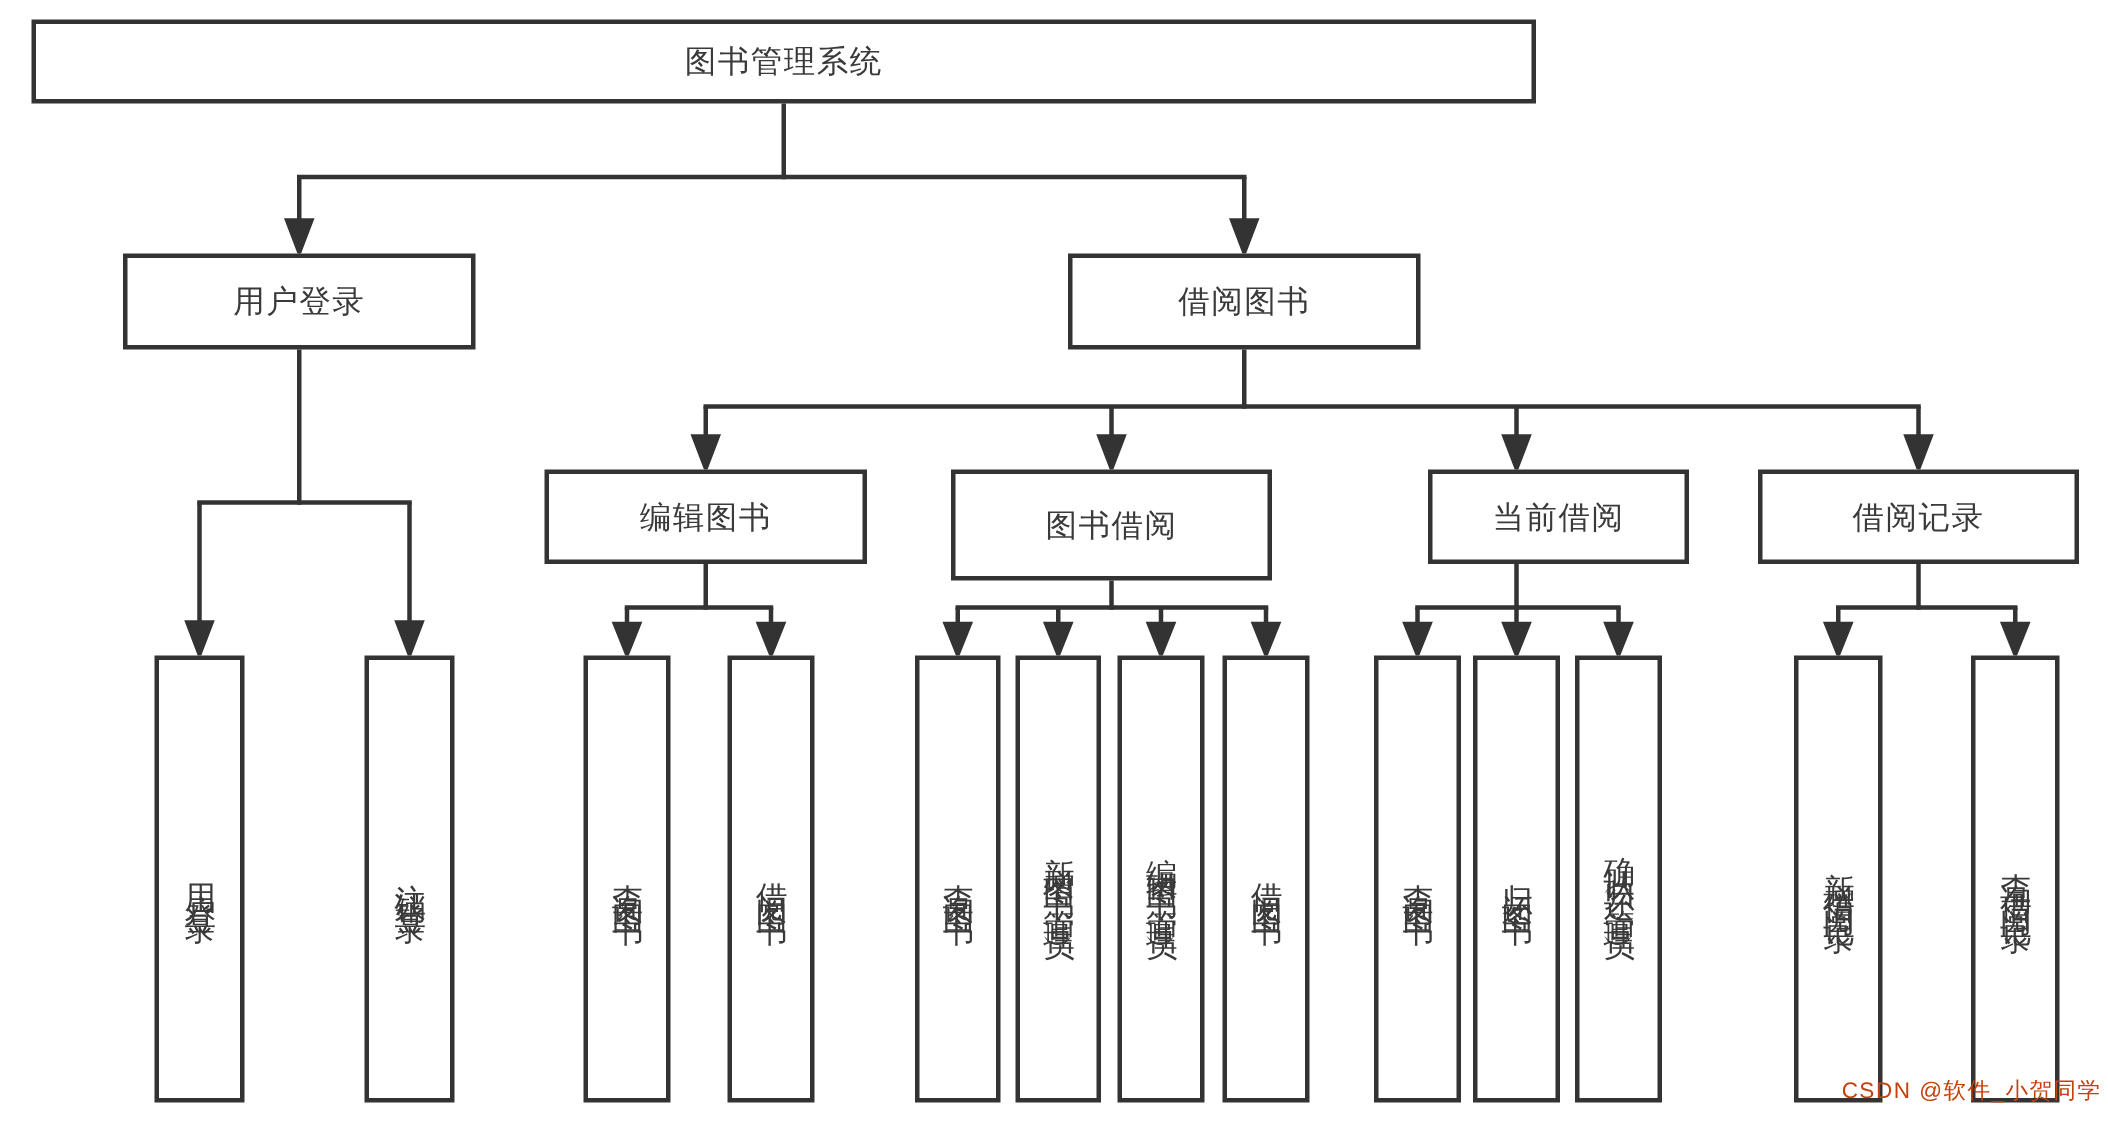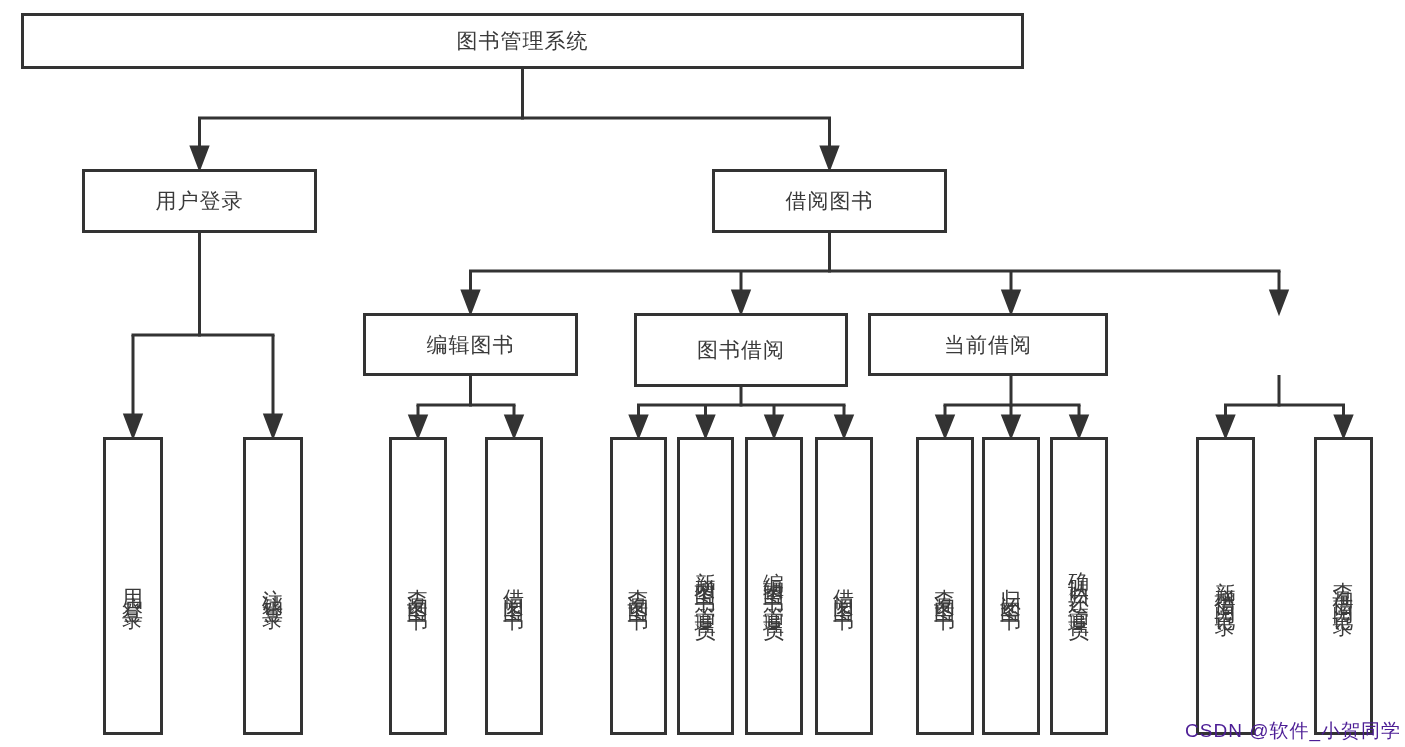--- a/index.html
+++ b/index.html
@@ -43,22 +43,22 @@
     font-size: 21px;
     letter-spacing: 7px;
     line-height: 1;
     white-space: nowrap;
   }
   #watermark {
     position: absolute;
     top: 718px;
     right: 4px;
     z-index: 3;
-    color: #4c1d95;
-    font-size: 19px;
+    color: #c2410c;
+    font-size: 15px;
     letter-spacing: 1px;
     white-space: nowrap;
   }
 </style>
 </head>
 <body>
 
 <div id="stage">
 
   <svg id="wires" width="1405" height="747" viewBox="0 0 1405 747" stroke="#333333" stroke-width="3" fill="#333333">
@@ -147,22 +147,25 @@
   <div class="node h" style="left:712px;top:169px;width:235px;height:64px">
     <span>借阅图书</span>
   </div>
 
   <div class="node h" style="left:363px;top:313px;width:215px;height:63px">
     <span>编辑图书</span>
   </div>
   <div class="node h" style="left:634px;top:313px;width:214px;height:74px">
     <span>图书借阅</span>
   </div>
-  <div class="node h" style="left:868px;top:313px;width:240px;height:63px">
+  <div class="node h" style="left:952px;top:313px;width:174px;height:63px">
     <span>当前借阅</span>
+  </div>
+  <div class="node h" style="left:1172px;top:313px;width:214px;height:63px">
+    <span>借阅记录</span>
   </div>
 
   <div class="node v" style="left:103px;top:437px;width:60px;height:298px">
     <span>用户登录</span>
   </div>
   <div class="node v" style="left:243px;top:437px;width:60px;height:298px">
     <span>注销登录</span>
   </div>
 
   <div class="node v" style="left:389px;top:437px;width:58px;height:298px">

